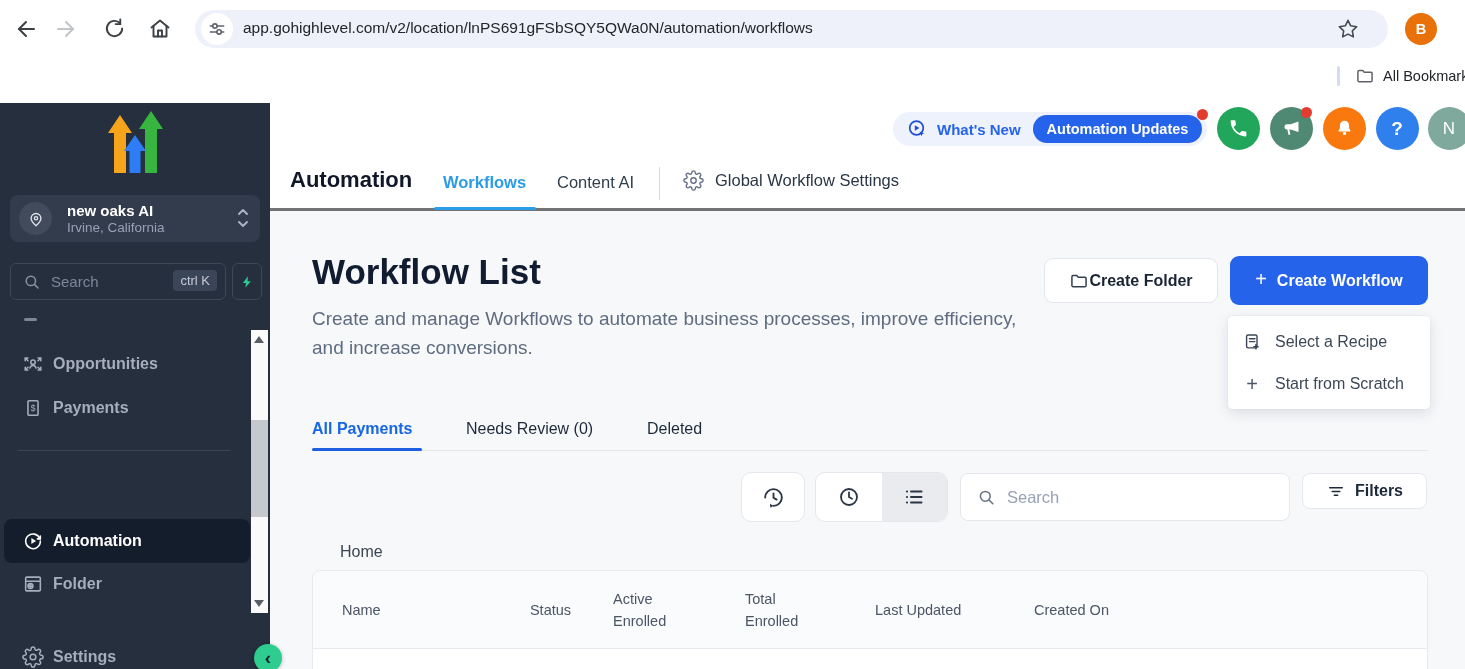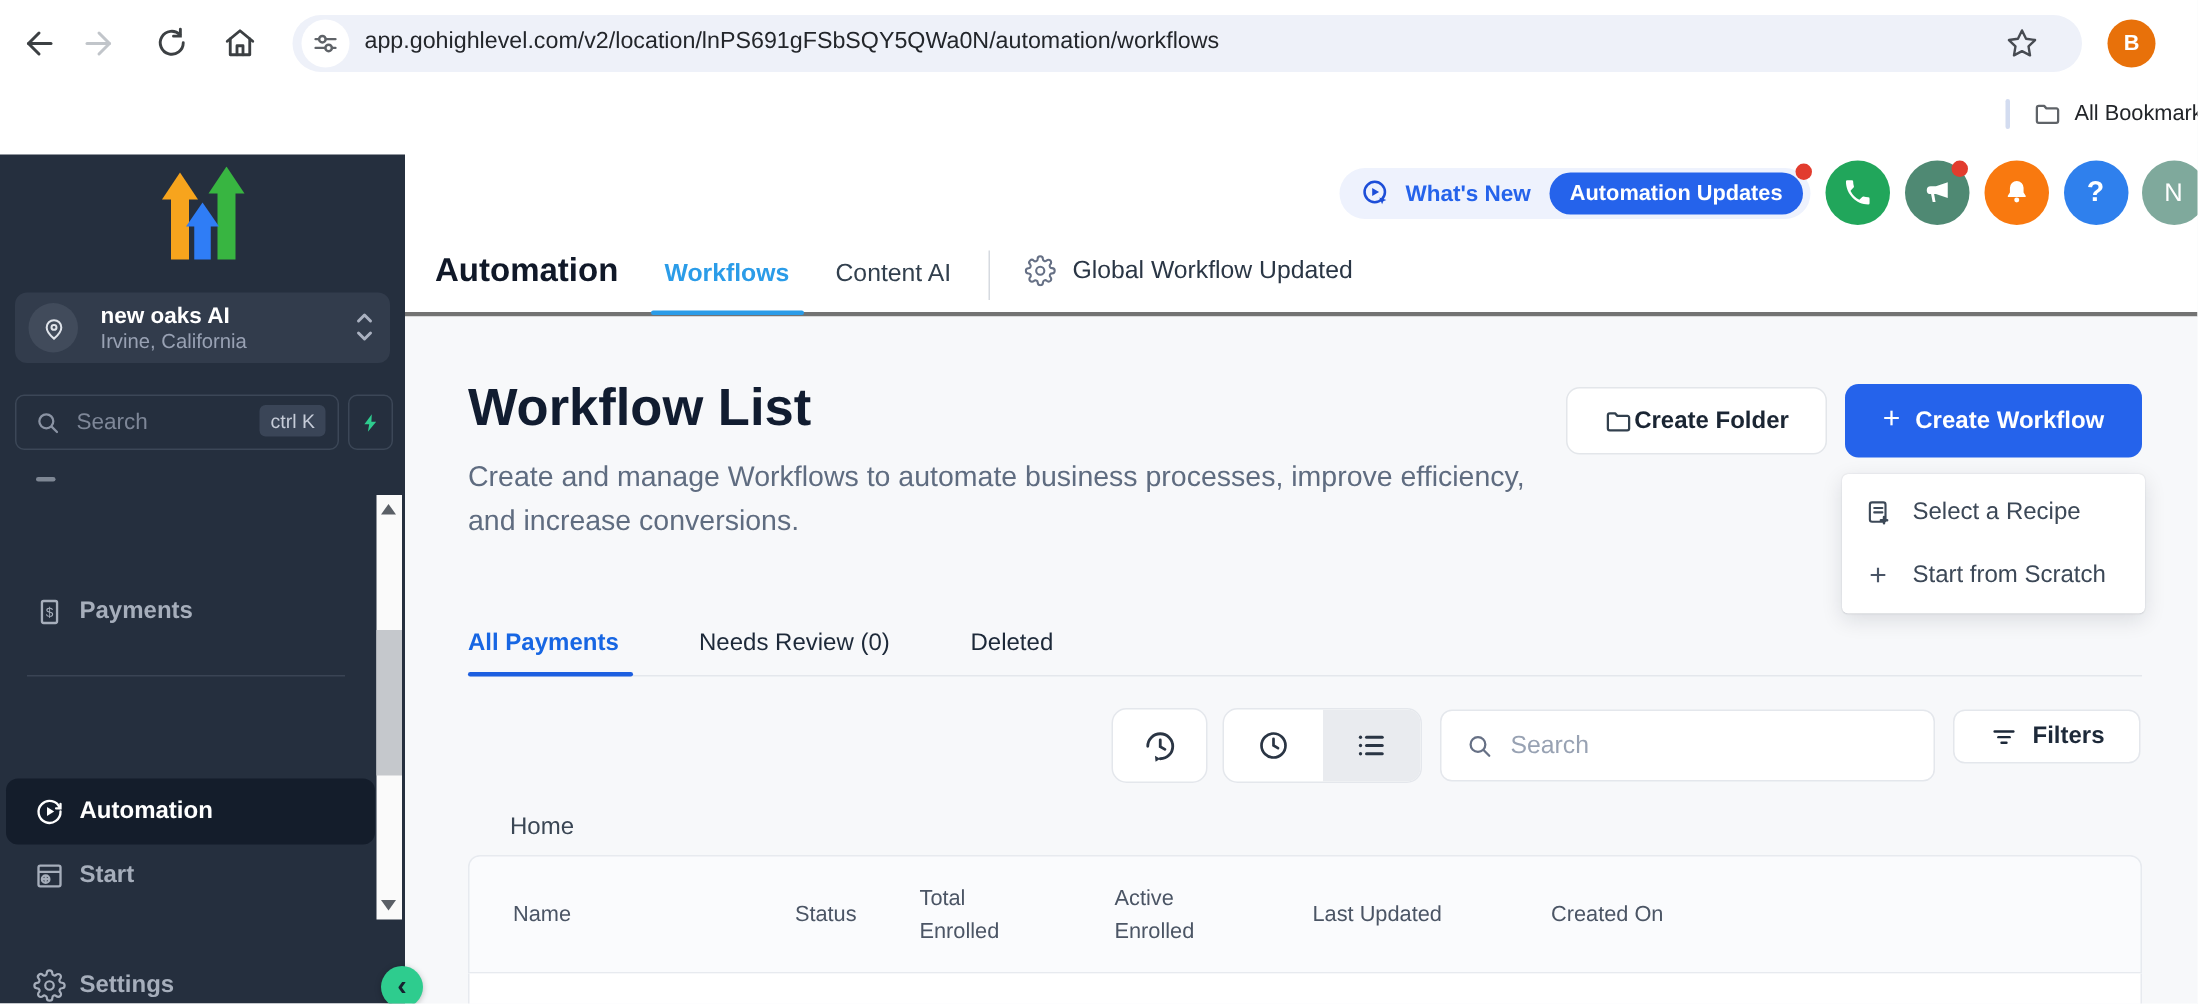--- a/index.html
+++ b/index.html
@@ -211,20 +211,28 @@
     <div class="kbd-chip">ctrl K</div>
   </div>
   <div class="bolt-btn">
     <svg width="14" height="18" viewBox="0 0 24 24">
         <path d="M13.5 2L5 13.5h5.5L9 22l9.5-11.5h-5.5L13.5 2z" fill="#2ecc8e"></path>
       </svg>
   </div>
 
   <div class="partial-dash"></div>
 
+  <div class="menu-item" style="top:239px">
+    <svg class="mi-ico" viewBox="0 0 24 24" fill="none" stroke="currentColor" stroke-width="1.7" stroke-linecap="round">
+      <circle cx="12" cy="10" r="2.4"></circle>
+        <path d="M8.6 16.5c.6-1.9 1.9-2.9 3.4-2.9s2.8 1 3.4 2.9"></path>
+      <path d="M3.5 8.5v-3h3M3.7 5.7l2.8 2.8M20.5 8.5v-3h-3M20.3 5.7l-2.8 2.8M3.5 15.5v3h3M3.7 18.3l2.8-2.8M20.5 15.5v3h-3M20.3 18.3l-2.8-2.8"></path>
+    </svg>
+    <span class="mi-label">Opportunities</span>
+  </div>
 
   <div class="menu-item" style="top:283px">
     <svg class="mi-ico" viewBox="0 0 24 24" fill="none" stroke="currentColor" stroke-width="1.7">
       <rect x="6.5" y="4" width="11" height="16" rx="1.2"></rect>
       <text x="12" y="15.5" text-anchor="middle" font-size="10" fill="currentColor" stroke="none" font-family="Liberation Sans, sans-serif">$</text>
     </svg>
     <span class="mi-label">Payments</span>
   </div>
 
   <div class="side-divider"></div>
@@ -239,21 +247,21 @@
     <span class="mi-label">Automation</span>
   </div>
 
   <div class="menu-item" style="top:459px">
     <svg class="mi-ico" viewBox="0 0 24 24" fill="none" stroke="currentColor" stroke-width="1.7">
       <rect x="4" y="4.5" width="16" height="15" rx="1.3"></rect>
         <line x1="4" y1="9" x2="20" y2="9"></line>
       <circle cx="9.2" cy="14.3" r="2.7"></circle>
         <path d="M9.2 11.6v5.4M6.5 14.3h5.4"></path>
     </svg>
-    <span class="mi-label">Start</span>
+    <span class="mi-label">Folder</span>
   </div>
 
   <div class="menu-item" style="top:532px">
     <svg class="mi-ico" viewBox="0 0 24 24" fill="none" stroke="currentColor" stroke-width="1.6">
       <circle cx="12" cy="12" r="3.1"></circle>
       <path d="M19.4 15a1.65 1.65 0 0 0 .33 1.82l.06.06a2 2 0 1 1-2.83 2.83l-.06-.06a1.65 1.65 0 0 0-1.82-.33 1.65 1.65 0 0 0-1 1.51V21a2 2 0 0 1-4 0v-.09A1.65 1.65 0 0 0 9 19.4a1.65 1.65 0 0 0-1.82.33l-.06.06a2 2 0 1 1-2.83-2.83l.06-.06a1.65 1.65 0 0 0 .33-1.82 1.65 1.65 0 0 0-1.51-1H3a2 2 0 0 1 0-4h.09A1.65 1.65 0 0 0 4.6 9a1.65 1.65 0 0 0-.33-1.82l-.06-.06a2 2 0 1 1 2.83-2.83l.06.06a1.65 1.65 0 0 0 1.82.33H9a1.65 1.65 0 0 0 1-1.51V3a2 2 0 0 1 4 0v.09a1.65 1.65 0 0 0 1 1.51 1.65 1.65 0 0 0 1.82-.33l.06-.06a2 2 0 1 1 2.83 2.83l-.06.06a1.65 1.65 0 0 0-.33 1.82V9a1.65 1.65 0 0 0 1.51 1H21a2 2 0 0 1 0 4h-.09a1.65 1.65 0 0 0-1.51 1z"></path>
     </svg>
     <span class="mi-label">Settings</span>
   </div>
 
@@ -308,21 +316,21 @@
   <div class="title-automation">Automation</div>
   <div class="head-tab active" style="left:173px">Workflows</div>
   <div class="head-tab-underline"></div>
   <div class="head-tab plain" style="left:287px">Content AI</div>
   <div class="head-vdiv"></div>
   <div class="gws">
     <svg width="21" height="21" viewBox="0 0 24 24" fill="none" stroke="currentColor" stroke-width="1.6">
       <circle cx="12" cy="12" r="3.1"></circle>
       <path d="M19.4 15a1.65 1.65 0 0 0 .33 1.82l.06.06a2 2 0 1 1-2.83 2.83l-.06-.06a1.65 1.65 0 0 0-1.82-.33 1.65 1.65 0 0 0-1 1.51V21a2 2 0 0 1-4 0v-.09A1.65 1.65 0 0 0 9 19.4a1.65 1.65 0 0 0-1.82.33l-.06.06a2 2 0 1 1-2.83-2.83l.06-.06a1.65 1.65 0 0 0 .33-1.82 1.65 1.65 0 0 0-1.51-1H3a2 2 0 0 1 0-4h.09A1.65 1.65 0 0 0 4.6 9a1.65 1.65 0 0 0-.33-1.82l-.06-.06a2 2 0 1 1 2.83-2.83l.06.06a1.65 1.65 0 0 0 1.82.33H9a1.65 1.65 0 0 0 1-1.51V3a2 2 0 0 1 4 0v.09a1.65 1.65 0 0 0 1 1.51 1.65 1.65 0 0 0 1.82-.33l.06-.06a2 2 0 1 1 2.83 2.83l-.06.06a1.65 1.65 0 0 0-.33 1.82V9a1.65 1.65 0 0 0 1.51 1H21a2 2 0 0 1 0 4h-.09a1.65 1.65 0 0 0-1.51 1z"></path>
     </svg>
-    <span class="gws-label">Global Workflow Updated</span>
+    <span class="gws-label">Global Workflow Settings</span>
   </div>
 </div>
 
 <div class="content">
 
   <div class="page-title">Workflow List</div>
   <div class="page-desc">Create and manage Workflows to automate business processes, improve efficiency, and increase conversions.</div>
 
   <div class="btn btn-folder">
     <svg width="20" height="20" viewBox="0 0 24 24" fill="none" stroke="#32404e" stroke-width="1.8" stroke-linejoin="round">
@@ -401,20 +409,20 @@
       </svg>
     <span>Filters</span>
   </div>
 
   <div class="breadcrumb">Home</div>
 
   <div class="wtable">
     <div class="wtable-head">
       <div class="col col-name">Name</div>
       <div class="col col-status">Status</div>
+      <div class="col col-active"><span>Active Enrolled</span></div>
       <div class="col col-total"><span>Total Enrolled</span></div>
-      <div class="col col-active"><span>Active Enrolled</span></div>
       <div class="col col-updated">Last Updated</div>
       <div class="col col-created">Created On</div>
     </div>
     <div class="wtable-body"></div>
   </div>
 </div>
 
 </body></html>

